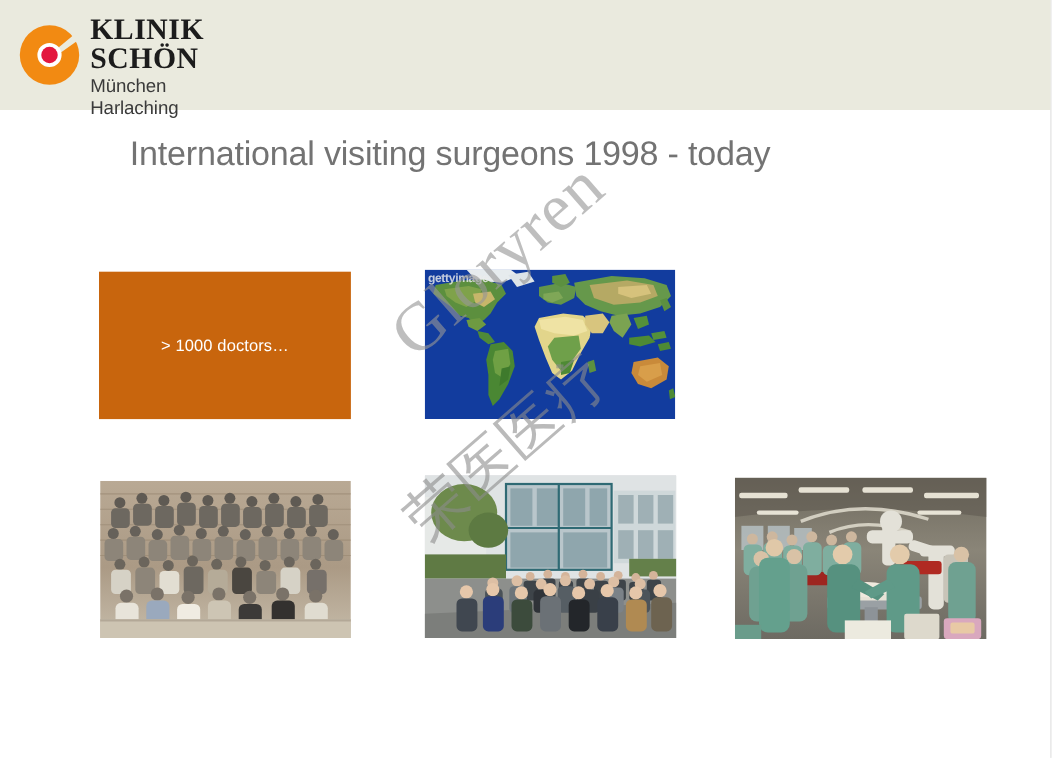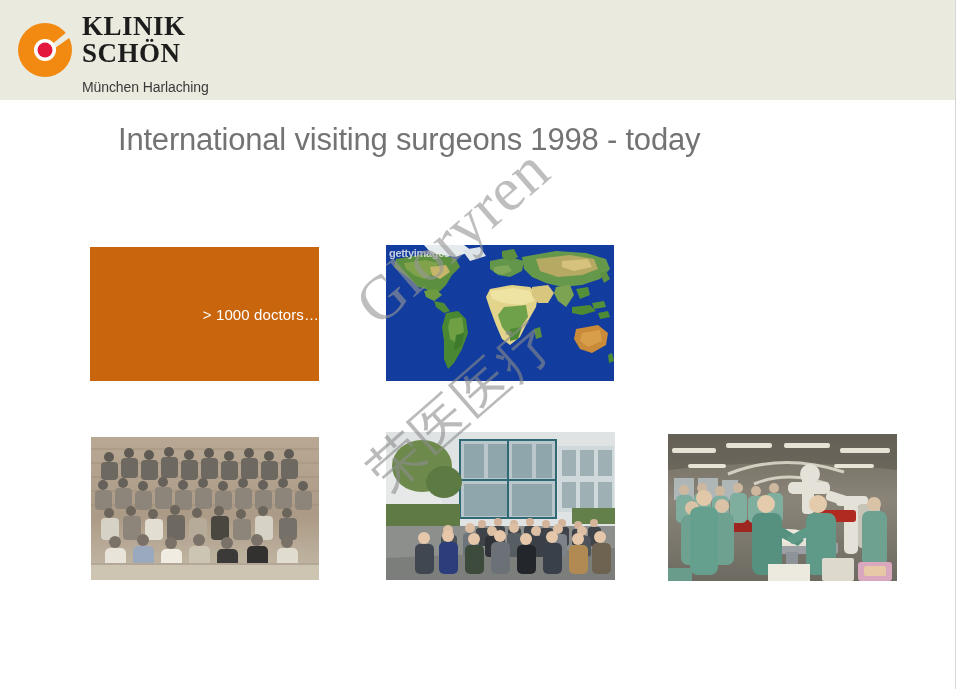--- a/index.html
+++ b/index.html
@@ -46,25 +46,25 @@
     font-family: "Liberation Serif", serif;
     font-size: 27px;
     font-weight: 700;
     letter-spacing: 0.5px;
     color: #1c1c1c;
     line-height: 27px;
     display: block;
   }
   #logo-sub {
     font-family: "Liberation Sans", sans-serif;
-    font-size: 14px;
+    font-size: 17px;
     font-weight: 400;
     color: #3a3a3a;
     display: block;
-    margin-top: 12px;
+    margin-top: 2px;
     letter-spacing: -0.1px;
   }
 
   
   #slide-title {
     position: absolute;
     left: 118px; top: 122px;
     font-size: 31px;
     font-weight: 400;
     color: #737373;
@@ -74,21 +74,21 @@
 
   
   .tile {
     position: absolute;
     overflow: hidden;
   }
   .orange-box {
     background: #c8650d;
     display: flex;
     align-items: center;
-    justify-content: flex-end;
+    justify-content: center;
   }
   .orange-box .box-label {
     color: #ffffff;
     font-size: 15px;
     font-weight: 400;
     text-align: center;
     letter-spacing: 0.1px;
   }
 
   #box-doctors { left: 90px;  top: 247px; width: 229px; height: 134px; }

